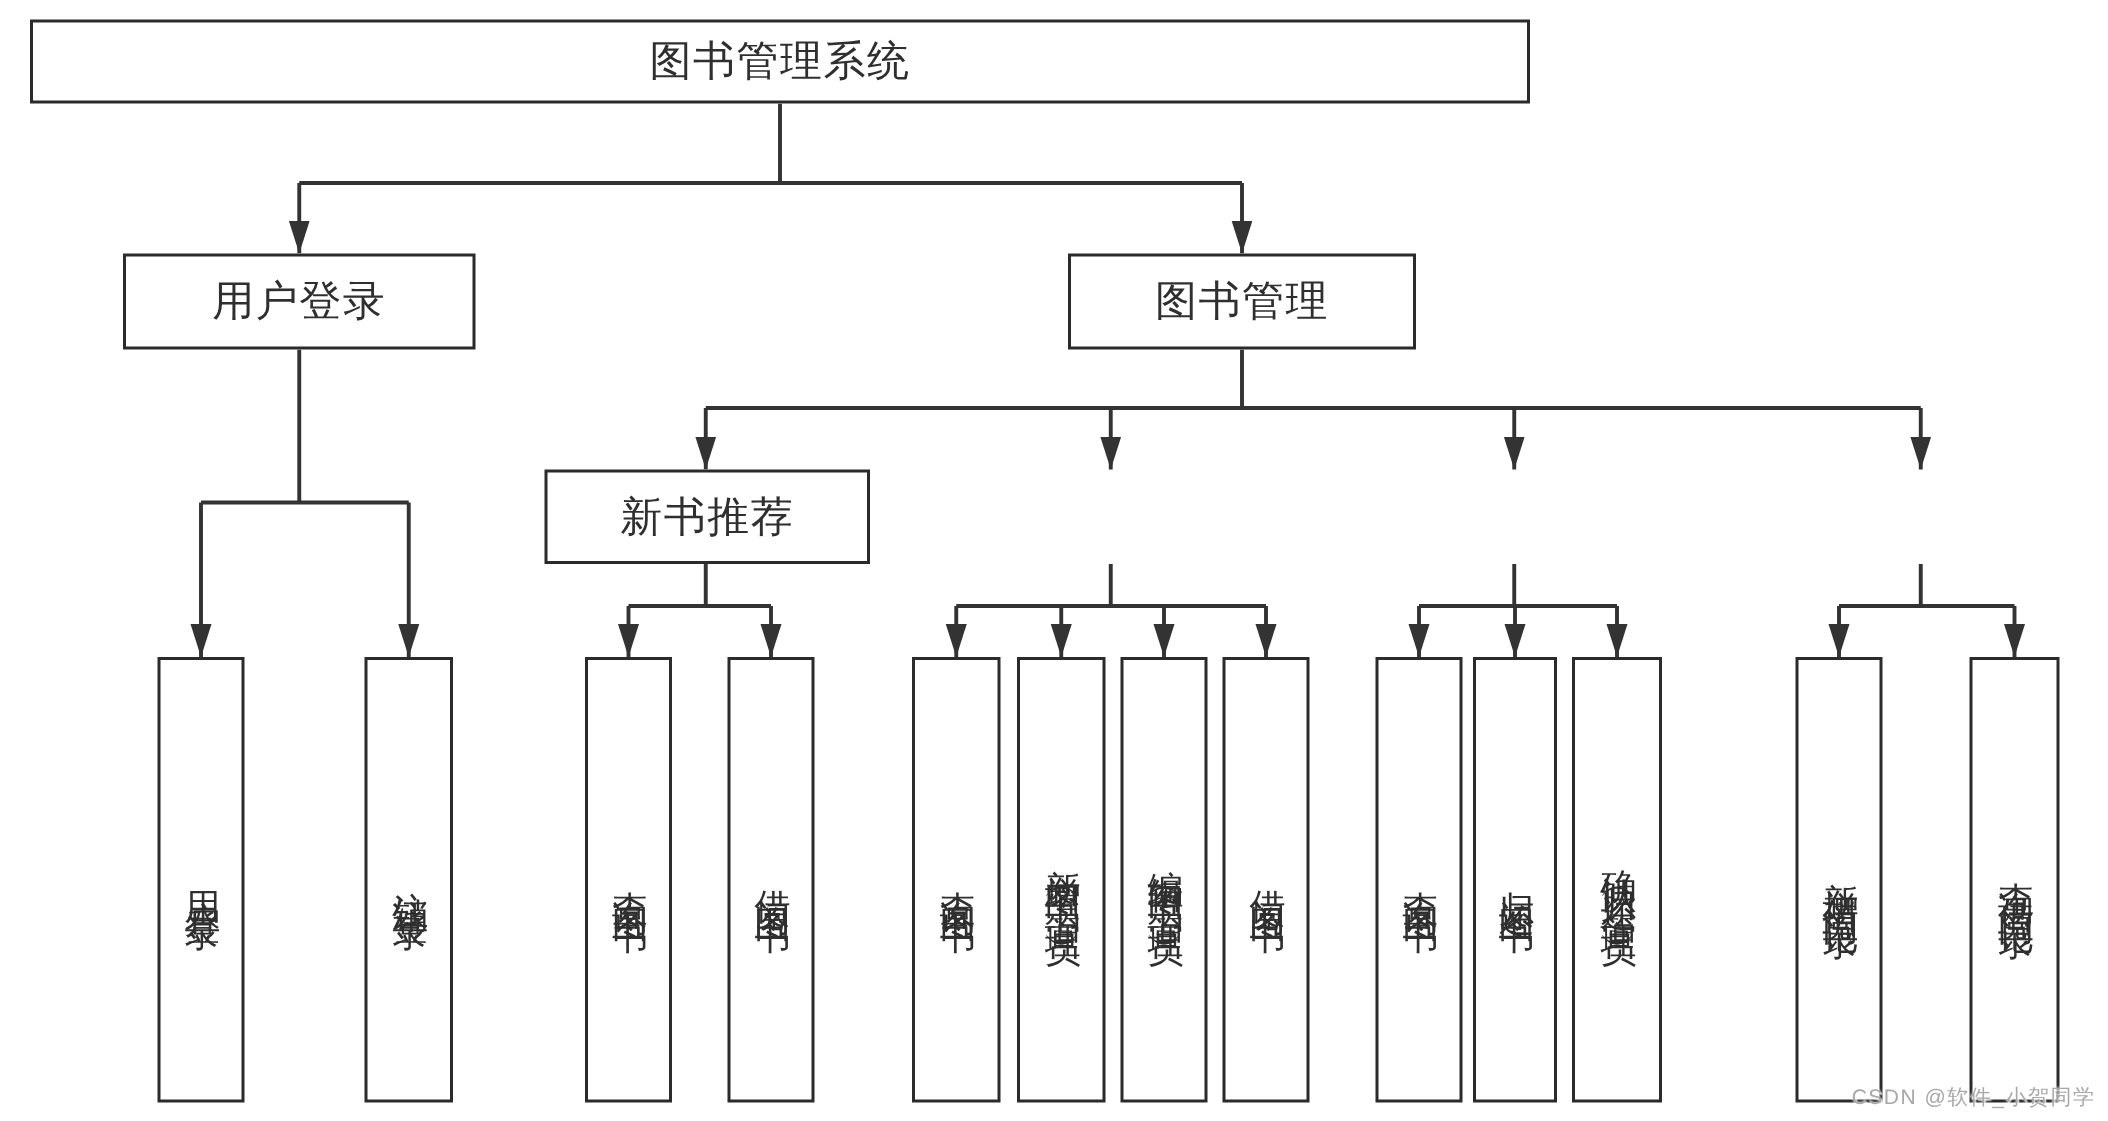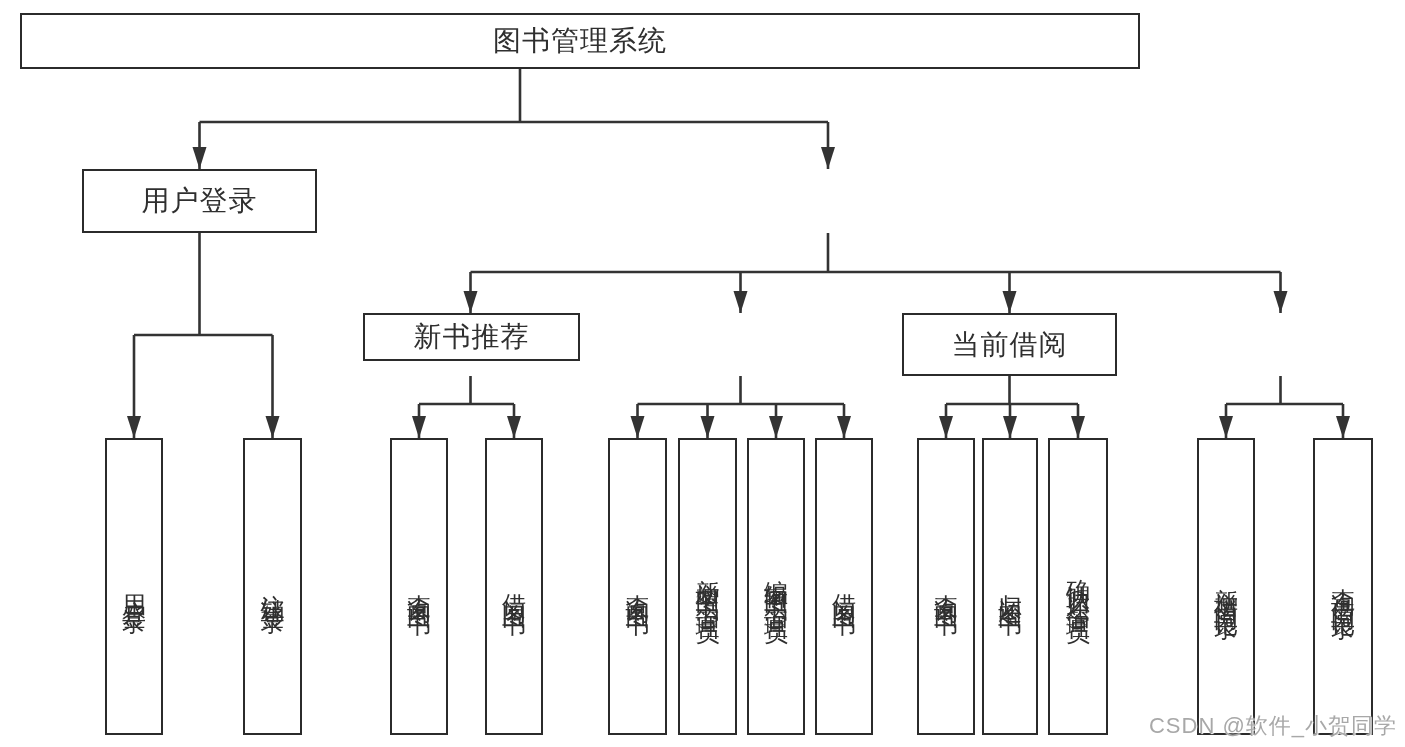--- a/index.html
+++ b/index.html
@@ -48,21 +48,21 @@
     text-orientation: mixed;
     font-size: 24px;
     letter-spacing: 6px;
     line-height: 1;
     white-space: nowrap;
   }
   .watermark {
     position: absolute;
     right: 8px;
     bottom: 6px;
-    font-size: 22px;
+    font-size: 14px;
     letter-spacing: 1px;
     color: #a8a8a8;
     text-shadow: 0 0 2px #ffffff, 1px 1px 1px #ffffff;
     z-index: 5;
     white-space: nowrap;
   }
 </style>
 </head>
 <body>
 
@@ -97,26 +97,26 @@
     <path class="ln" marker-end="url(#arrow)" d="M707.5,404 V438"></path>
     <path class="ln" marker-end="url(#arrow)" d="M776,404 V438"></path>
     <path class="ln" marker-end="url(#arrow)" d="M844,404 V438"></path>
     <path class="ln" marker-end="url(#arrow)" d="M946,404 V438"></path>
     <path class="ln" marker-end="url(#arrow)" d="M1010,404 V438"></path>
     <path class="ln" marker-end="url(#arrow)" d="M1078,404 V438"></path>
     <path class="ln" marker-end="url(#arrow)" d="M1226,404 V438"></path>
     <path class="ln" marker-end="url(#arrow)" d="M1343,404 V438"></path>
   </svg>
 
-  <div class="box hbox" style="left:20px;top:13px;width:1120px;height:56px">图书管理系统</div>
+  <div class="box hbox" style="left:20px;top:13px;width:1000px;height:56px">图书管理系统</div>
 
   <div class="box hbox" style="left:82px;top:169px;width:235px;height:64px">用户登录</div>
+  <div class="box hbox" style="left:712px;top:169px;width:232px;height:64px">图书管理</div>
 
-  <div class="box hbox" style="left:363px;top:313px;width:217px;height:48px">新书推荐</div>
-  <div class="box hbox" style="left:902px;top:313px;width:215px;height:63px">当前借阅</div>
+  <div class="box hbox" style="left:363px;top:313px;width:217px;height:63px">新书推荐</div>
 
   <div class="box vbox" style="left:105px;top:438px;width:58px;height:297px">
     <span class="vtext">用户登录</span>
   </div>
   <div class="box vbox" style="left:243px;top:438px;width:59px;height:297px">
     <span class="vtext">注销登录</span>
   </div>
 
   <div class="box vbox" style="left:390px;top:438px;width:58px;height:297px">
     <span class="vtext">查询图书</span>

